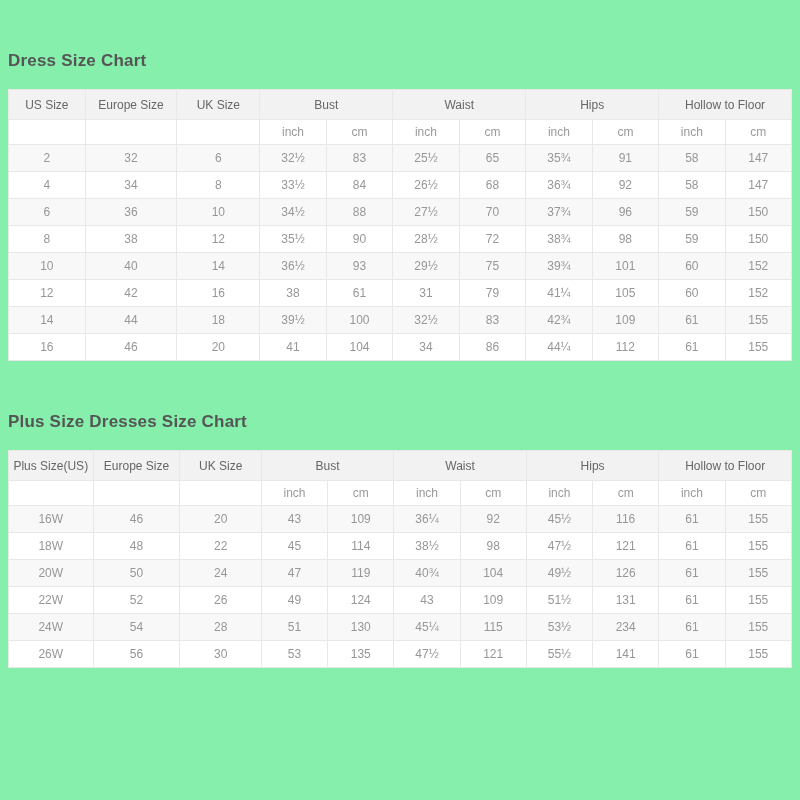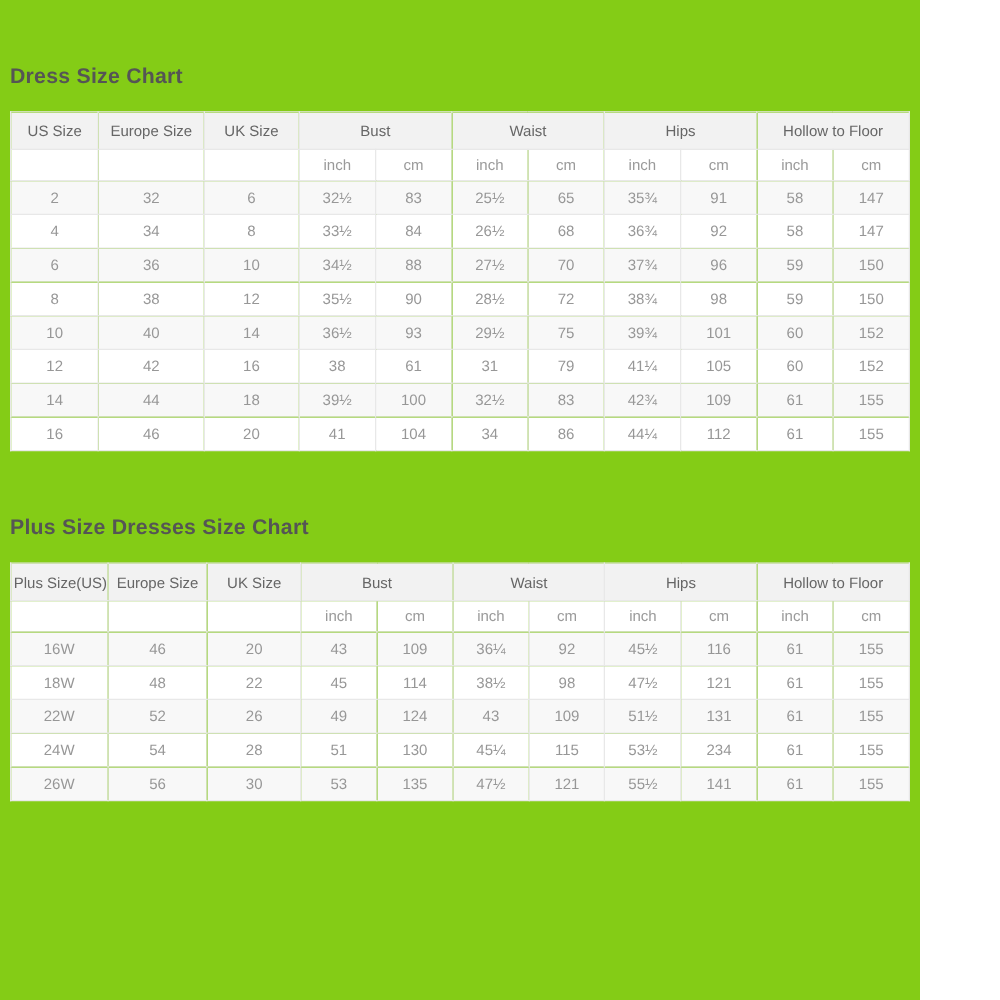--- a/index.html
+++ b/index.html
@@ -3,23 +3,23 @@
 <meta charset="utf-8">
 <style>
   * { box-sizing: border-box; }
   html, body {
     margin: 0;
     padding: 0;
     background: #ffffff;
     font-family: "Liberation Sans", sans-serif;
   }
   .page {
-    width: 736px;
+    width: 800px;
     min-height: 800px;
-    background: #84cc16;
+    background: #86efac;
     padding: 0 8px;
   }
   .section-title {
     font-size: 17px;
     font-weight: bold;
     color: #555555;
     margin: 0;
     padding: 51px 0 18px 0;
     letter-spacing: 0.2px;
   }
@@ -277,20 +277,33 @@
             <td>45</td>
             <td>114</td>
             <td>38½</td>
             <td>98</td>
             <td>47½</td>
             <td>121</td>
             <td>61</td>
             <td>155</td>
           </tr>
           <tr class="data-row">
+            <td>20W</td>
+            <td>50</td>
+            <td>24</td>
+            <td>47</td>
+            <td>119</td>
+            <td>40¾</td>
+            <td>104</td>
+            <td>49½</td>
+            <td>126</td>
+            <td>61</td>
+            <td>155</td>
+          </tr>
+          <tr class="data-row">
             <td>22W</td>
             <td>52</td>
             <td>26</td>
             <td>49</td>
             <td>124</td>
             <td>43</td>
             <td>109</td>
             <td>51½</td>
             <td>131</td>
             <td>61</td>

